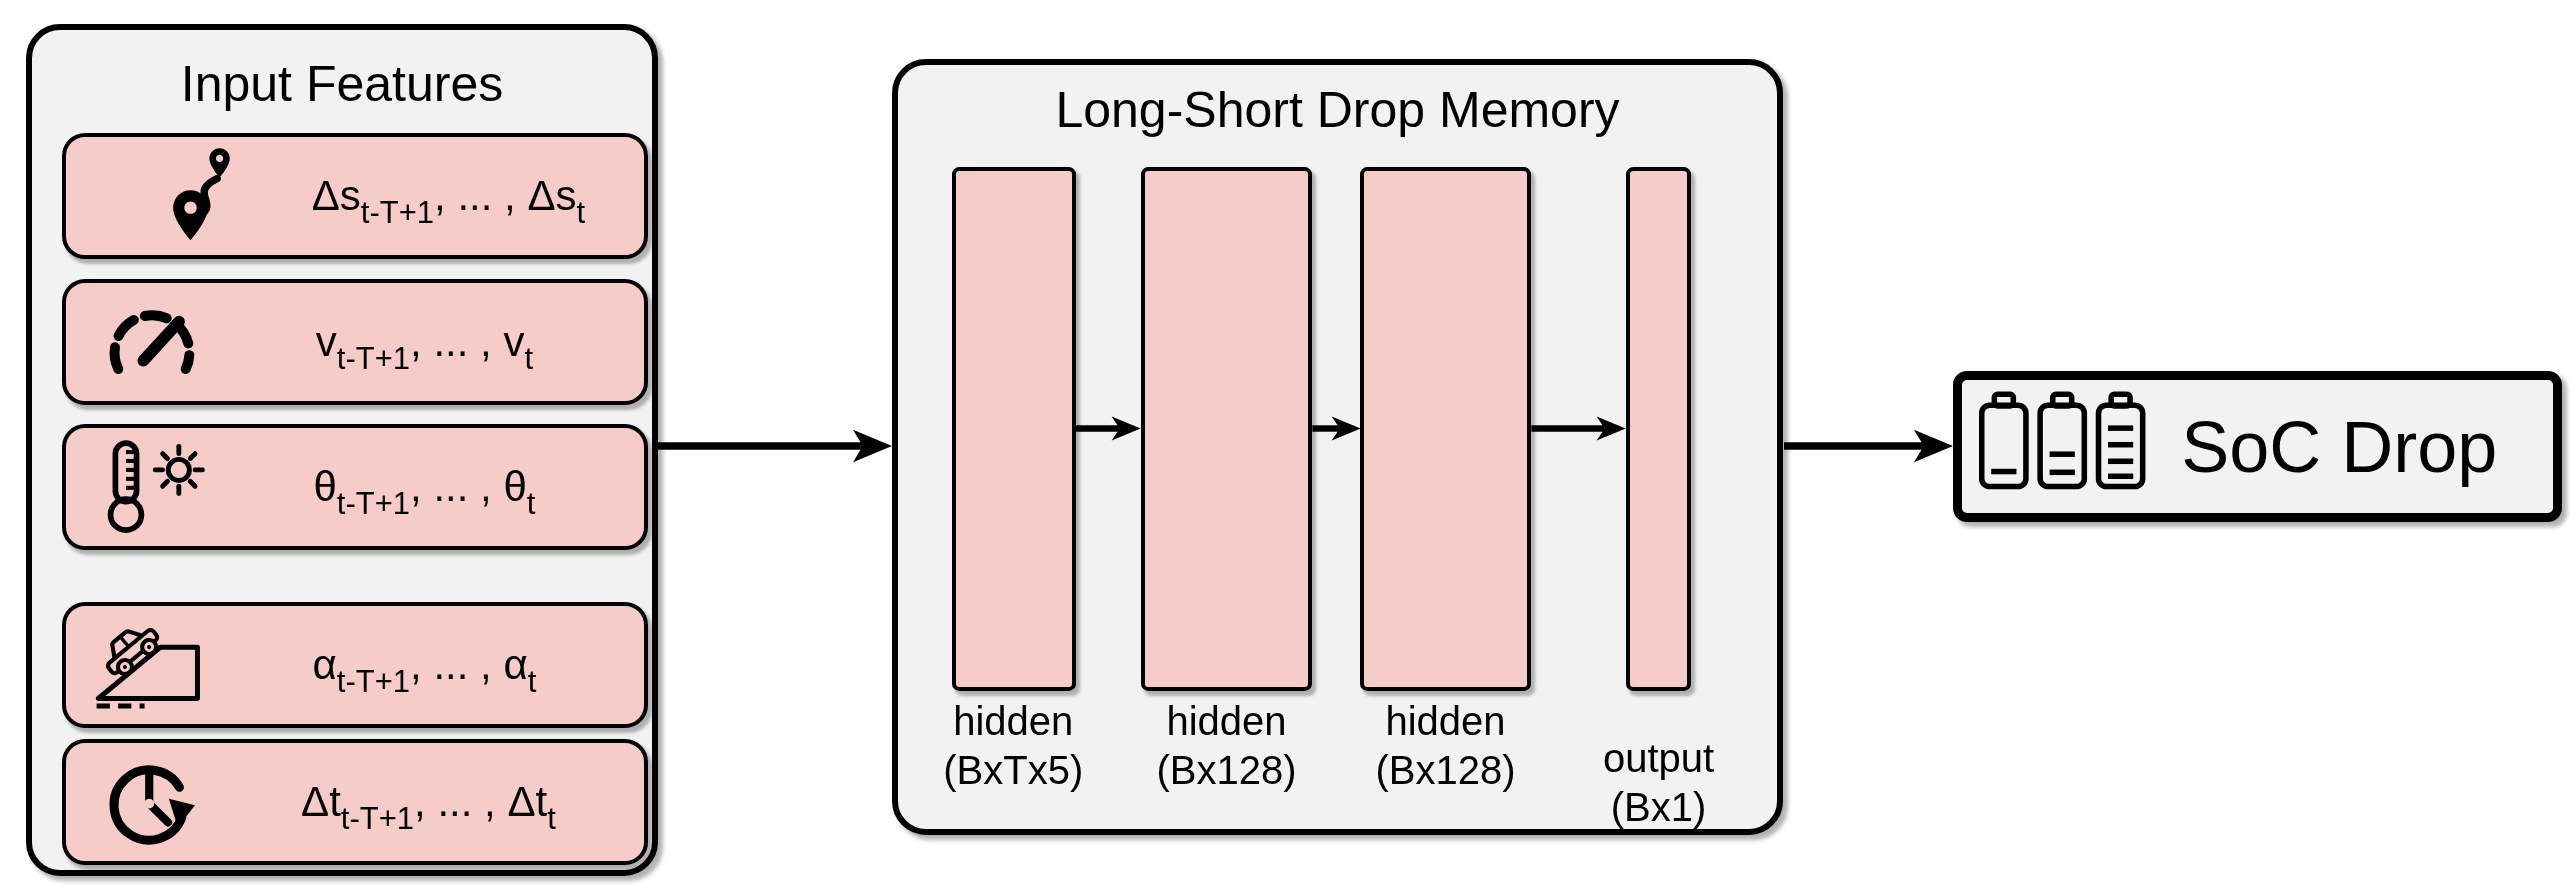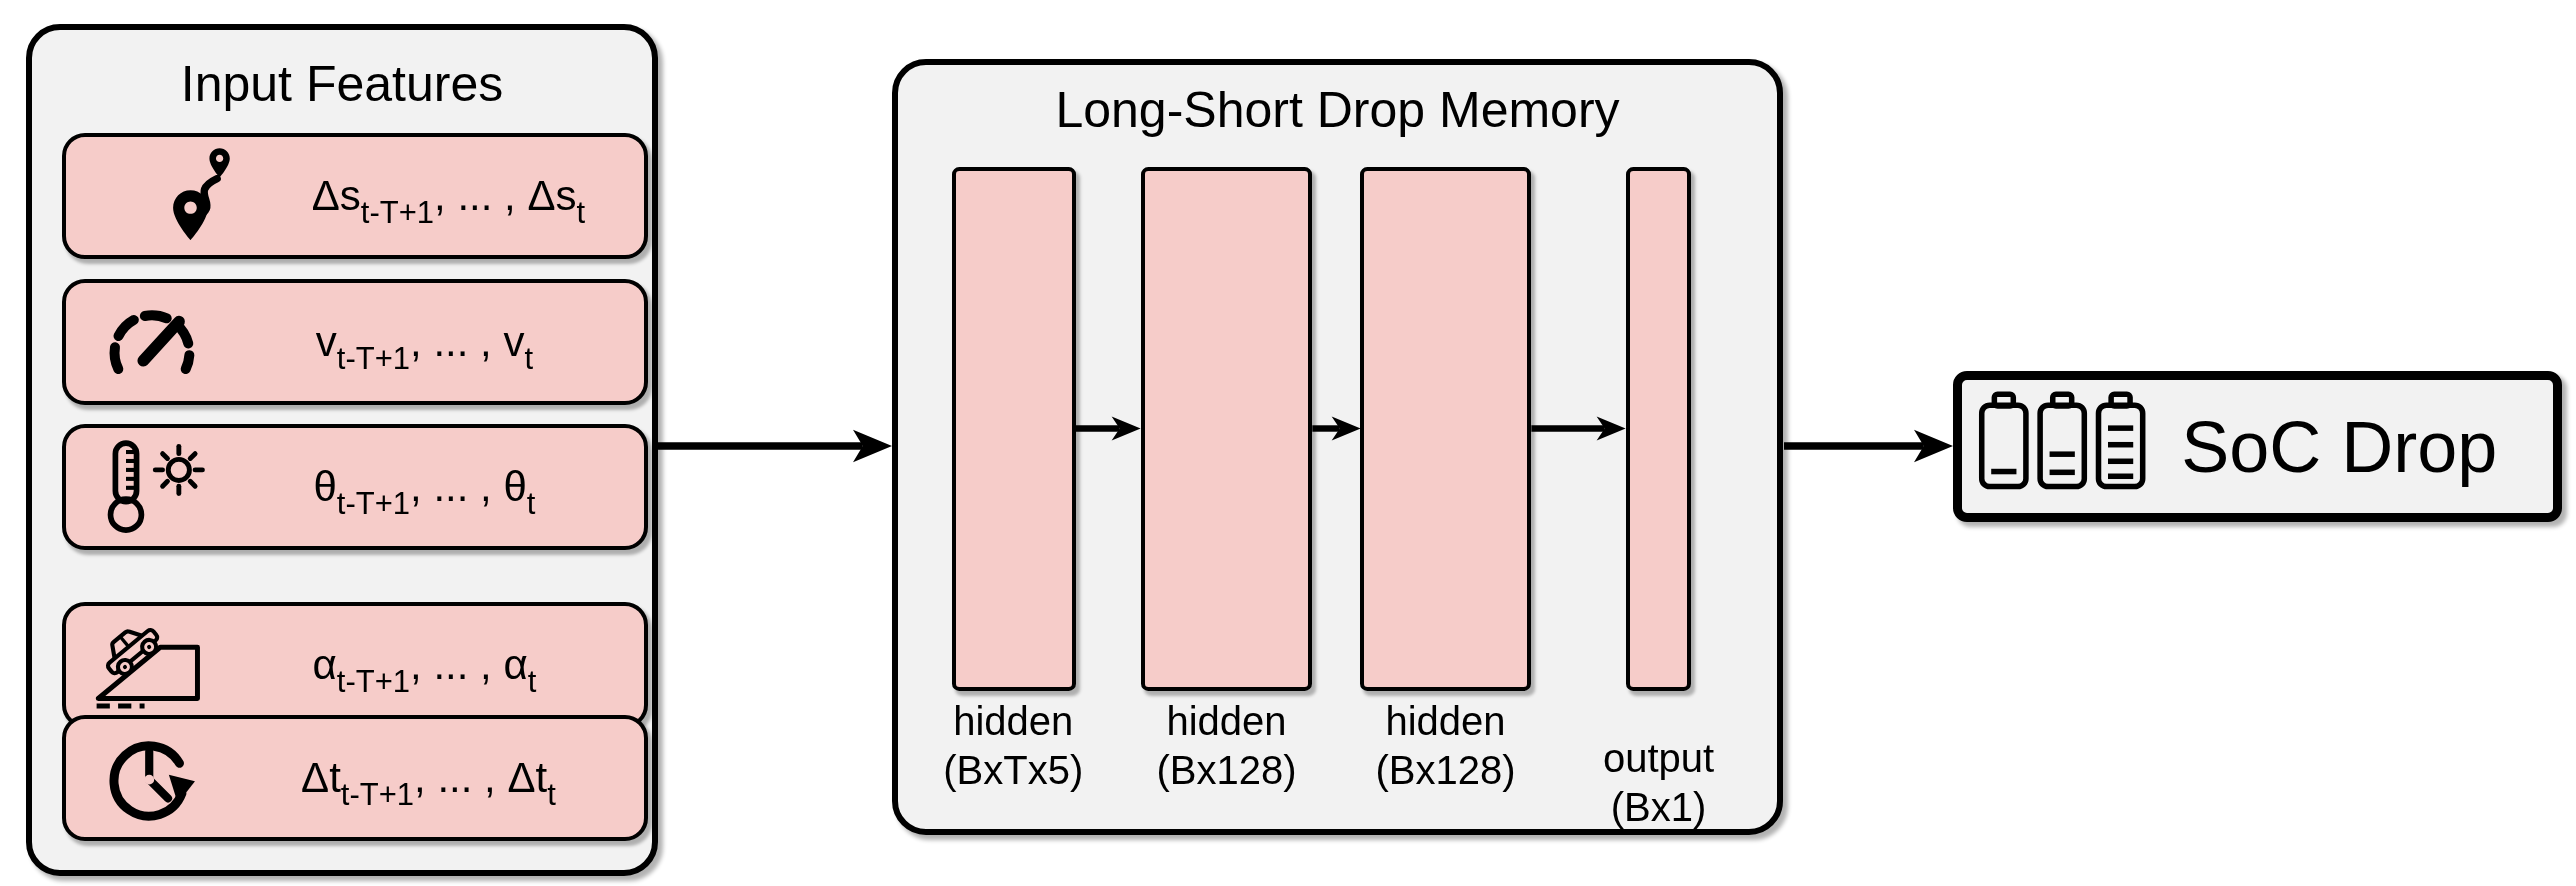--- a/index.html
+++ b/index.html
@@ -16,21 +16,21 @@
   .input-panel{left:26px;top:24.4px;width:632px;height:852px;}
   .lstm-panel{left:892px;top:59px;width:891px;height:776px;}
 
   .panel-title{position:absolute;left:0;right:0;text-align:center;font-size:50px;line-height:50px;white-space:nowrap;}
   .input-panel .panel-title{top:29px;}
   .lstm-panel .panel-title{top:19.5px;}
 
   .feature-row{position:absolute;left:30px;width:586px;height:126px;background:var(--pink);
                border:4.9px solid var(--line);border-radius:23px;box-sizing:border-box;
                display:flex;align-items:center;box-shadow:3.3px 4.1px 3.3px rgba(0,0,0,0.28);}
-  .row-1{top:103px;padding-left:48px;} .row-2{top:249px;} .row-3{top:394px;} .row-4{top:540px;margin-top:32px;} .row-5{top:685px;gap:8px;}
+  .row-1{top:103px;padding-left:48px;} .row-2{top:249px;} .row-3{top:394px;} .row-4{top:540px;margin-top:32px;} .row-5{top:709px;gap:8px;}
   .icon-slot{flex:0 0 163px;display:flex;justify-content:center;align-items:center;padding-left:4.9px;}
   .formula{flex:1;text-align:center;font-size:42px;line-height:42px;padding-right:29px;white-space:nowrap;}
   .formula sub{font-size:31px;line-height:0;vertical-align:-13px;letter-spacing:0;}
 
   .bar{position:absolute;top:102px;height:524px;background:var(--pink);border:4.9px solid var(--line);
        border-radius:7.3px;box-sizing:border-box;box-shadow:3.3px 4.1px 3.3px rgba(0,0,0,0.28);}
   .bar-1{left:54px;width:124px;} .bar-2{left:243px;width:171px;}
   .bar-3{left:462px;width:171px;} .bar-4{left:728px;width:65px;}
 
   .layer-label{position:absolute;top:632px;width:211px;text-align:center;font-size:40px;line-height:49px;white-space:nowrap;}

